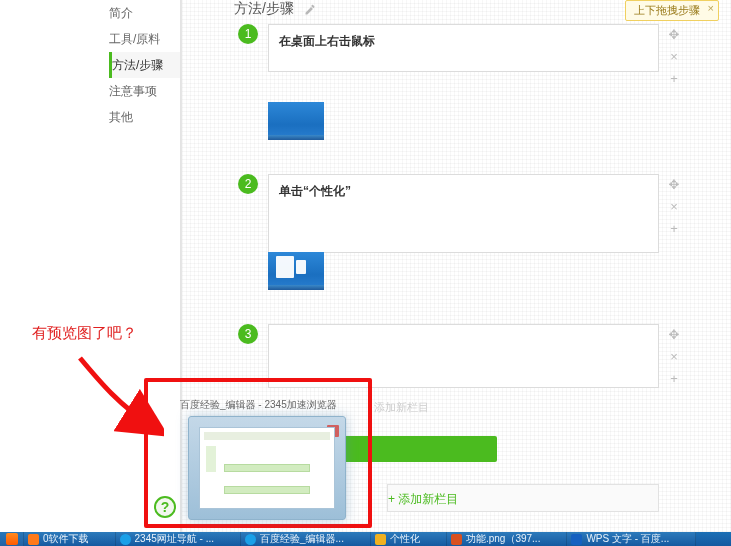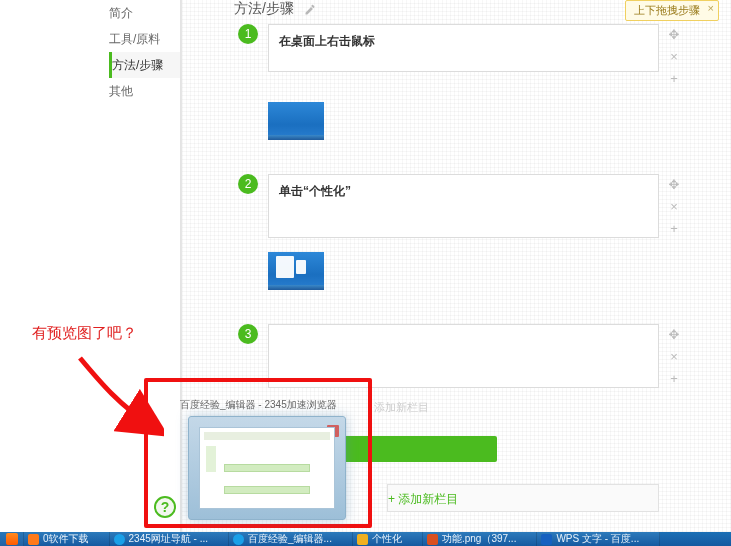--- a/index.html
+++ b/index.html
@@ -247,21 +247,21 @@
     width:24px;height:14px;
     display:flex;align-items:center;justify-content:center;
     background: rgba(255,255,255,0.06);
     border-right:1px solid rgba(0,0,0,0.15);
   }
   .task-pinned .sq {
     width:12px;height:12px;border-radius:2px;
   }
   .task-item {
     flex:0 0 auto;
-    padding: 0 20px 0 4px;
+    padding: 0 26px 0 4px;
     height:14px;
     display:flex;align-items:center;
     color:#e8f2fa;
     font-size:10px;
     gap:4px;
     border-right:1px solid rgba(0,0,0,0.15);
     background: linear-gradient(rgba(255,255,255,0.08),rgba(255,255,255,0));
     white-space:nowrap;
   }
   .task-item .ic {
@@ -279,20 +279,21 @@
 </style>
 </head>
 <body>
 
 <div class="left-gutter"></div>
 
 <div class="sidebar">
   <div class="sidebar-item"><span>简介</span></div>
   <div class="sidebar-item"><span>工具/原料</span></div>
   <div class="sidebar-item active"><span>方法/步骤</span></div>
+  <div class="sidebar-item"><span>注意事项</span></div>
   <div class="sidebar-item"><span>其他</span></div>
 </div>
 
 <div class="side-right-border"></div>
 
 <div class="content">
   <div class="content-bg"></div>
 
   <div class="section-title">
     <span>方法/步骤</span>
@@ -319,21 +320,21 @@
       <div>+</div>
     </div>
     <div class="thumb" style="position:absolute;left:30px;top:78px">
       <div class="sky"></div>
       <div class="bar"></div>
     </div>
   </div>
 
   <div class="step" style="top:174px;height:120px">
     <div class="step-badge">2</div>
-    <div class="step-box" style="height:64px">
+    <div class="step-box" style="height:79px">
       <div class="text">单击“个性化”</div>
     </div>
     <div class="step-handles">
       <div>✥</div>
       <div>×</div>
       <div>+</div>
     </div>
     <div class="thumb" style="position:absolute;left:30px;top:78px">
       <div class="sky"></div>
       <div class="win" style="left:8px;top:4px;width:18px;height:22px"></div>

